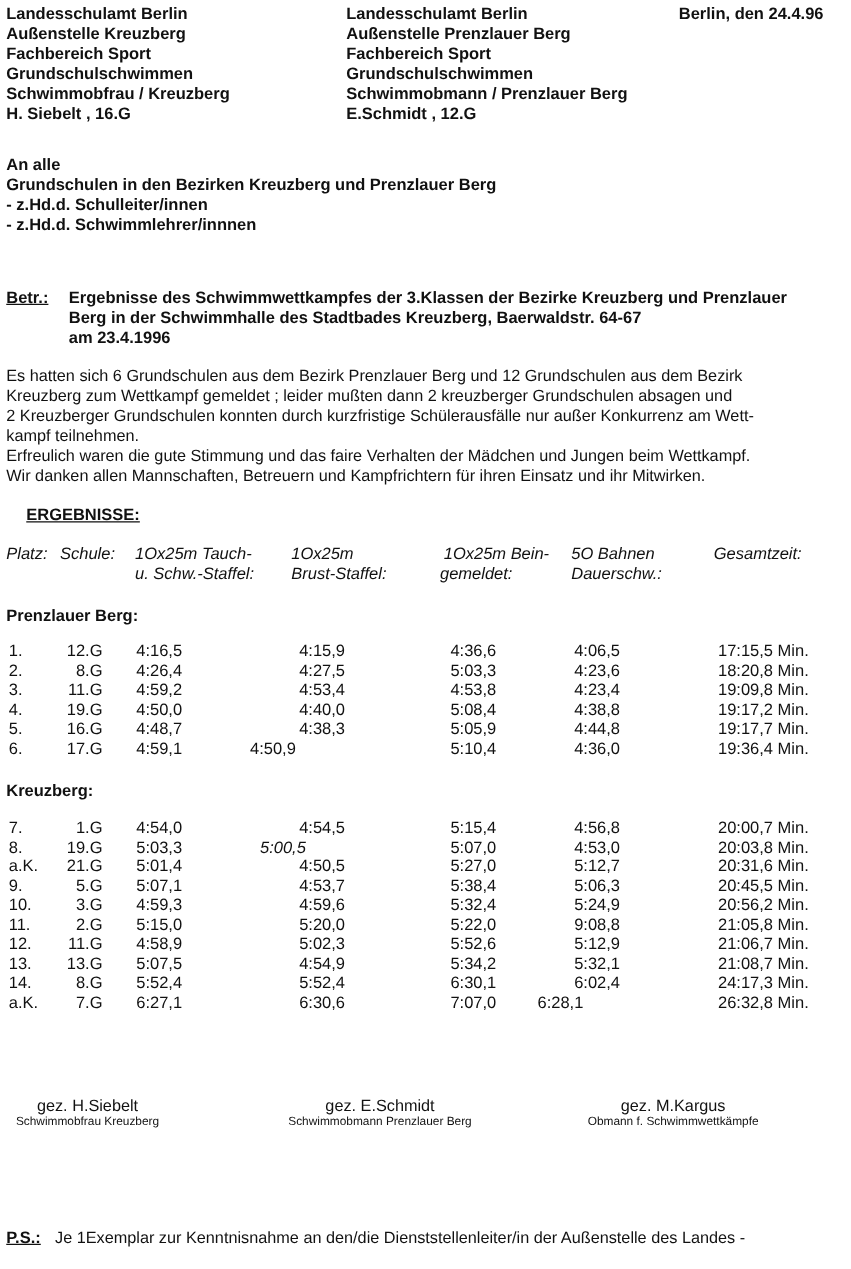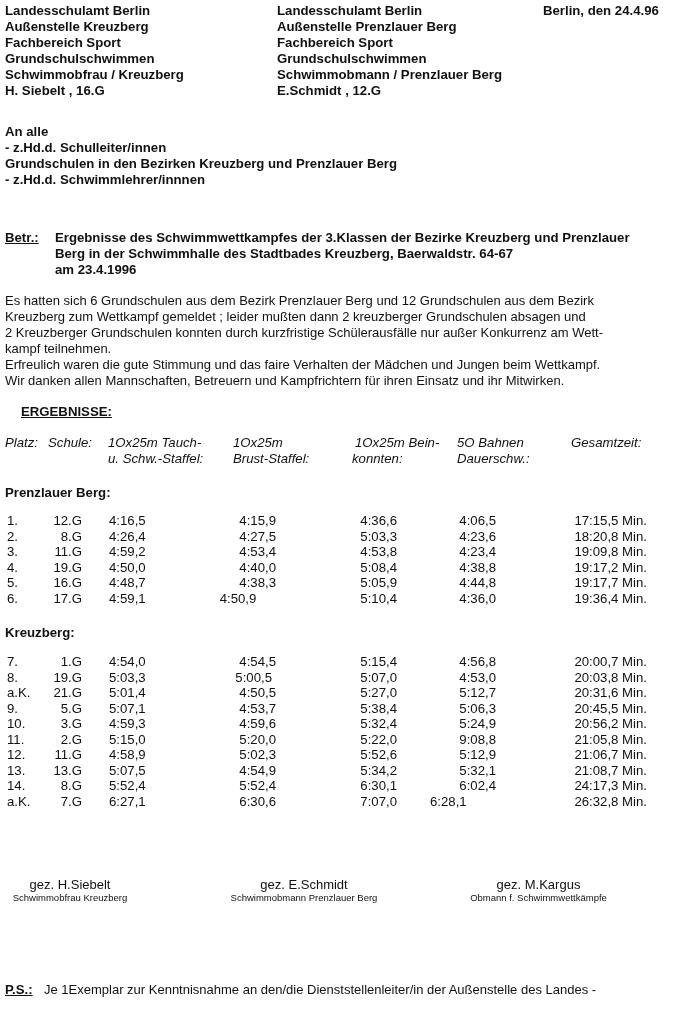--- a/index.html
+++ b/index.html
@@ -33,22 +33,22 @@
   <div class="hdr-line">Fachbereich  Sport</div>
   <div class="hdr-line">Grundschulschwimmen</div>
   <div class="hdr-line">Schwimmobmann / Prenzlauer Berg</div>
   <div class="hdr-line">E.Schmidt ,  12.G</div>
 </div>
 
 <div class="abs b" style="left:543px; top:3px; line-height:16px;">Berlin, den 24.4.96</div>
 
 <div class="abs" style="left:5px; top:124px;">
   <div class="hdr-line">An alle</div>
+  <div class="hdr-line">Grundschulen in den Bezirken Kreuzberg und Prenzlauer Berg</div>
   <div class="hdr-line">- z.Hd.d. Schulleiter/innen</div>
-  <div class="hdr-line">Grundschulen in den Bezirken Kreuzberg und Prenzlauer Berg</div>
   <div class="hdr-line">- z.Hd.d. Schwimmlehrer/innnen</div>
 </div>
 
 <div class="abs b u" style="left:5px; top:230px; line-height:16px;">Betr.:</div>
 <div class="abs" style="left:55px; top:230px;">
   <div class="hdr-line">Ergebnisse des Schwimmwettkampfes der 3.Klassen  der  Bezirke Kreuzberg und Prenzlauer</div>
   <div class="hdr-line">Berg in der Schwimmhalle des Stadtbades Kreuzberg, Baerwaldstr. 64-67</div>
   <div class="hdr-line">am 23.4.1996</div>
 </div>
 
@@ -69,21 +69,21 @@
   <div class="abs it" style="left:108px; top:435px; line-height:16px;">
     <div>1Ox25m Tauch-</div>
     <div>u. Schw.-Staffel:</div>
   </div>
   <div class="abs it" style="left:233px; top:435px; line-height:16px;">
     <div>1Ox25m</div>
     <div>Brust-Staffel:</div>
   </div>
   <div class="abs it" style="left:352px; top:435px; line-height:16px;">
     <div style="padding-left:3px;">1Ox25m Bein-</div>
-    <div>konnten:</div>
+    <div>gemeldet:</div>
   </div>
   <div class="abs it" style="left:457px; top:435px; line-height:16px;">
     <div>5O Bahnen</div>
     <div>Dauerschw.:</div>
   </div>
   <div class="abs it" style="left:571px; top:435px;">Gesamtzeit:</div>
 </div>
 
 <div class="abs b" style="left:5px; top:485px;">Prenzlauer Berg:</div>
 <div id="group0">
@@ -129,21 +129,21 @@
       <span style="left: 109px; width: 60px; text-align: left;">4:48,7</span>
       <span style="left: 200px; width: 76px; text-align: right;">4:38,3</span>
       <span style="left: 330px; width: 67px; text-align: right;">5:05,9</span>
       <span style="left: 430px; width: 66px; text-align: right;">4:44,8</span>
       <span style="left: 540px; width: 107px; text-align: right;">19:17,7 Min.</span>
     </div>
     <div class="row" style="top: 590.5px;">
       <span style="left: 7px; width: 30px; text-align: left;">6.</span>
       <span style="left: 38px; width: 44px; text-align: right;">17.G</span>
       <span style="left: 109px; width: 60px; text-align: left;">4:59,1</span>
-      <span style="left: 200px; width: 76px; text-align: center;">4:50,9</span>
+      <span style="left: 200px; width: 76px; text-align: left;">4:50,9</span>
       <span style="left: 330px; width: 67px; text-align: right;">5:10,4</span>
       <span style="left: 430px; width: 66px; text-align: right;">4:36,0</span>
       <span style="left: 540px; width: 107px; text-align: right;">19:36,4 Min.</span>
     </div>
   </div>
 
 <div class="abs b" style="left:5px; top:625px;">Kreuzberg:</div>
 <div id="group1">
     <div class="row" style="top: 654px;">
       <span style="left: 7px; width: 30px; text-align: left;">7.</span>
@@ -151,21 +151,21 @@
       <span style="left: 109px; width: 60px; text-align: left;">4:54,0</span>
       <span style="left: 200px; width: 76px; text-align: right;">4:54,5</span>
       <span style="left: 330px; width: 67px; text-align: right;">5:15,4</span>
       <span style="left: 430px; width: 66px; text-align: right;">4:56,8</span>
       <span style="left: 540px; width: 107px; text-align: right;">20:00,7 Min.</span>
     </div>
     <div class="row" style="top: 669.5px;">
       <span style="left: 7px; width: 30px; text-align: left;">8.</span>
       <span style="left: 38px; width: 44px; text-align: right;">19.G</span>
       <span style="left: 109px; width: 60px; text-align: left;">5:03,3</span>
-      <span style="left: 196px; width: 76px; text-align: right;">5:00,5</span>
+      <span style="left: 208px; width: 76px;  font-style: italic;">5:00,5</span>
       <span style="left: 330px; width: 67px; text-align: right;">5:07,0</span>
       <span style="left: 430px; width: 66px; text-align: right;">4:53,0</span>
       <span style="left: 540px; width: 107px; text-align: right;">20:03,8 Min.</span>
     </div>
     <div class="row" style="top: 685px;">
       <span style="left: 7px; width: 30px; text-align: left;">a.K.</span>
       <span style="left: 38px; width: 44px; text-align: right;">21.G</span>
       <span style="left: 109px; width: 60px; text-align: left;">5:01,4</span>
       <span style="left: 200px; width: 76px; text-align: right;">4:50,5</span>
       <span style="left: 330px; width: 67px; text-align: right;">5:27,0</span>

